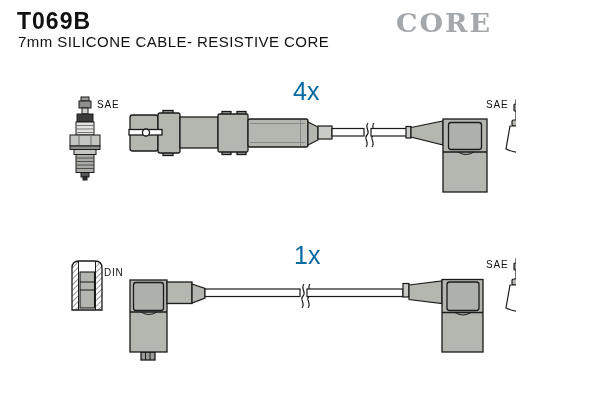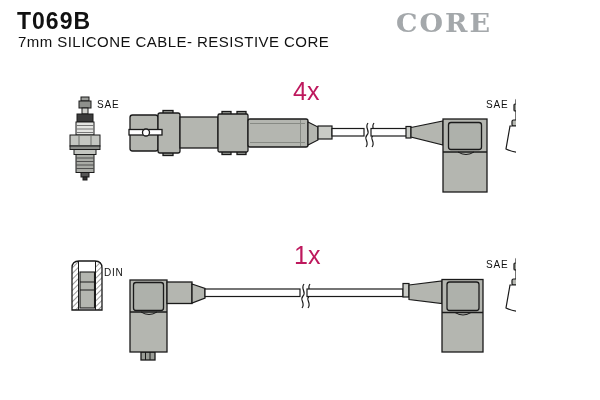--- a/index.html
+++ b/index.html
@@ -8,21 +8,21 @@
     font-family:"Liberation Sans", sans-serif;overflow:hidden;text-align:center;
   }
   .label{position:absolute;color:#111;white-space:nowrap;}
   .part-number{left:17px;top:8px;font-size:23px;font-weight:bold;letter-spacing:1px;}
   .subtitle{left:18px;top:33px;font-size:15px;letter-spacing:0.45px;}
   .brand{
     left:396px;top:7px;font-size:27px;font-weight:bold;
     font-family:"DejaVu Serif", serif;color:#a4a8ab;letter-spacing:2px;
     transform:scaleY(0.98);
   }
-  .qty{font-size:25px;color:#be185d;}
+  .qty{font-size:25px;color:#0369a1;}
   .qty-1{left:293px;top:77px;}
   .qty-2{left:294px;top:241px;}
   .term-label{font-size:10px;letter-spacing:0.8px;}
   .sae-1{left:97px;top:99px;}
   .sae-2{left:486px;top:99px;}
   .din-1{left:104px;top:267px;}
   .sae-3{left:486px;top:259px;}
   svg{position:absolute;left:0;top:0;}
 </style>
 </head>

